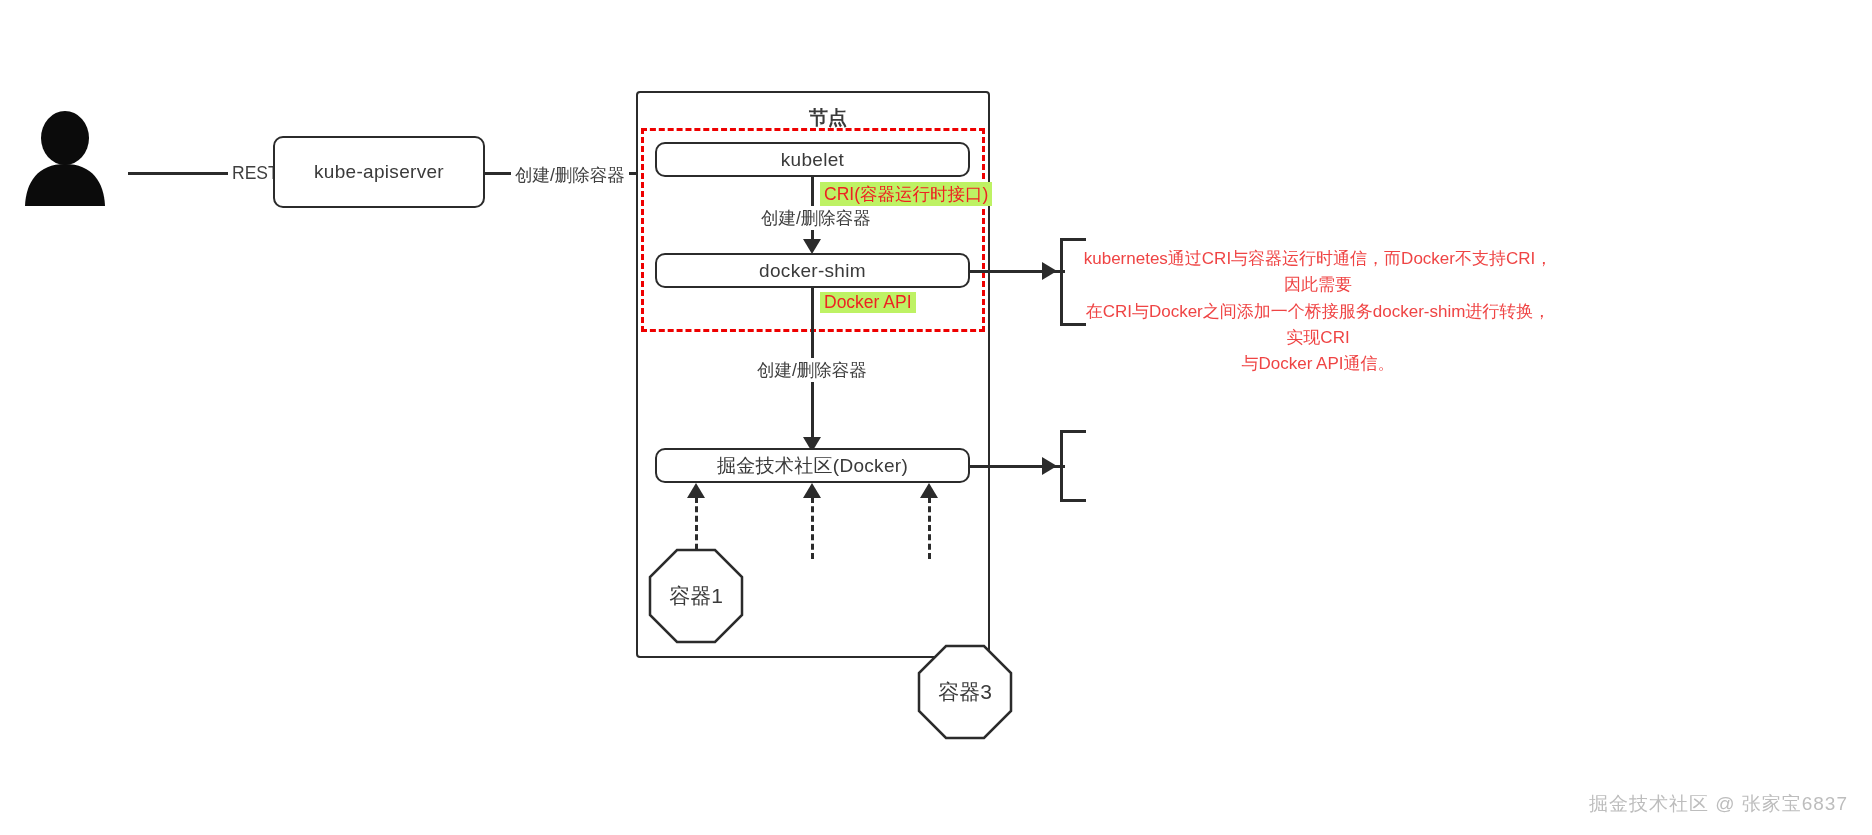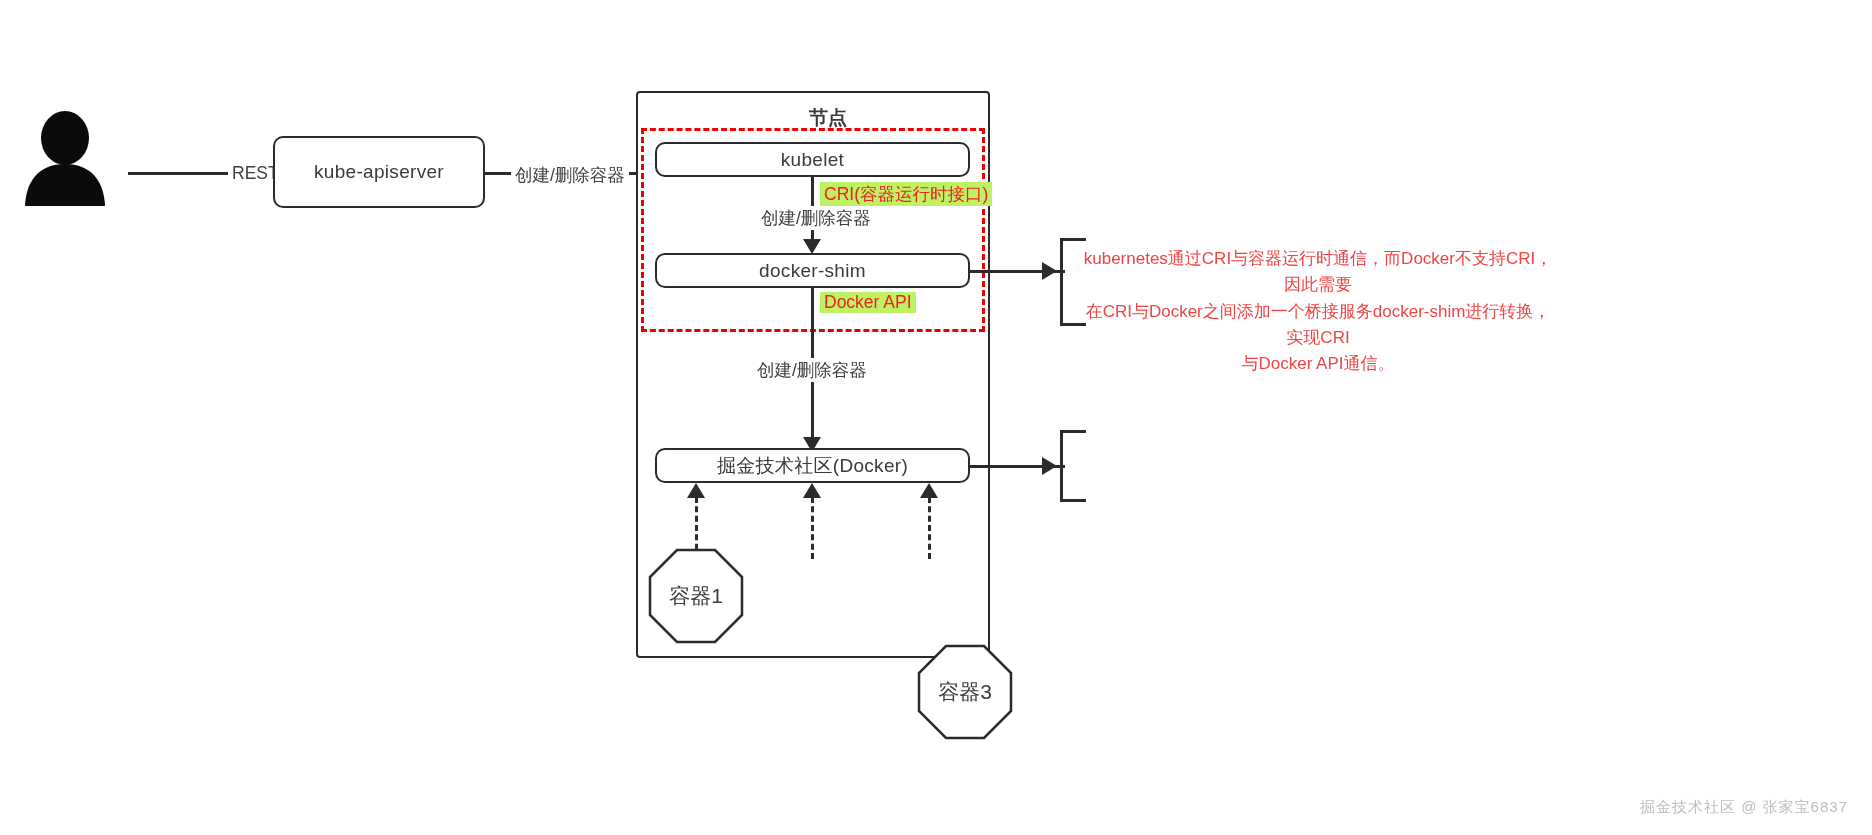--- a/index.html
+++ b/index.html
@@ -130,21 +130,21 @@
     color: #ef4444;
     font-size: 17px;
     line-height: 1.55;
     text-align: center;
     white-space: pre-line;
   }
 
   
   .watermark {
     color: #bdbdbd;
-    font-size: 15px;
+    font-size: 19px;
     letter-spacing: 1px;
     white-space: nowrap;
   }
 </style>
 </head>
 <body>
 
 <div id="canvas">
 
   <div class="abs person" style="left:22px; top:110px;">

